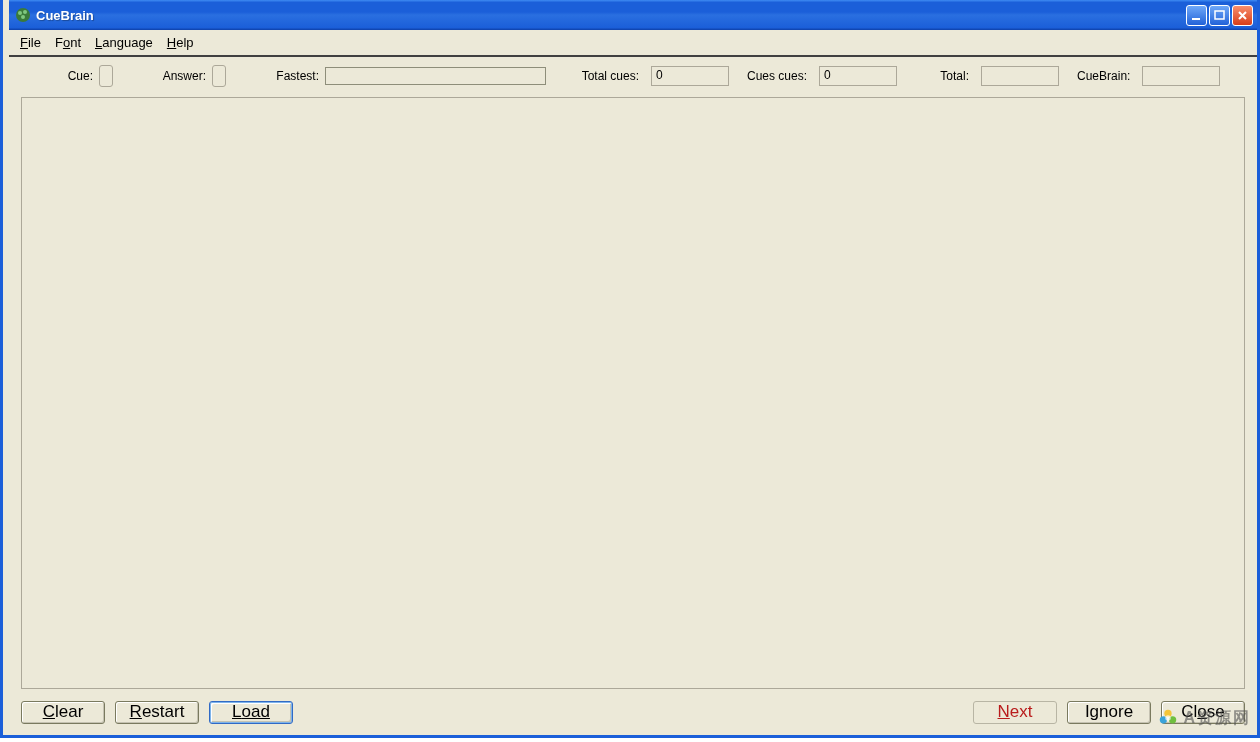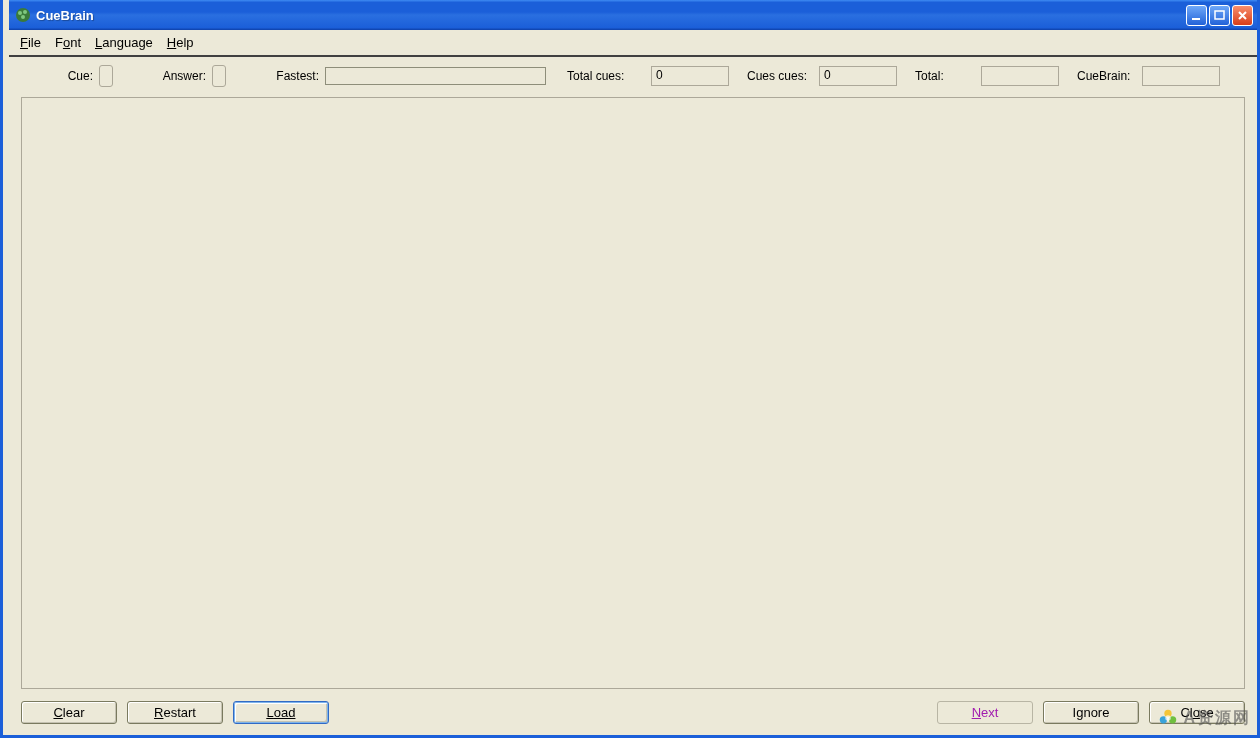--- a/index.html
+++ b/index.html
@@ -86,21 +86,21 @@
     width: 100%; height: 100%;
   }
   .seg {
     flex: 1;
     background: linear-gradient(to bottom, #7fe07f 0%, #2fc72f 40%, #2fc72f 60%, #1ea81e 100%);
     border-radius: 1px;
   }
 
   .stats-row { display: flex; align-items: center; gap: 18px; }
   .stat-pair { display: flex; align-items: center; gap: 6px; }
-  .stat-pair .label { width: auto; text-align: left; font-size: 12px; }
+  .stat-pair .label { width: auto; text-align: right; font-size: 12px; }
   .stat-pair .label.first { width: 78px; }
   .stat-box {
     width: 78px; height: 20px;
     background: #ece9d8;
     border: 1px solid #aca899;
     padding: 1px 4px;
     font-size: 12px;
   }
 
   .big-area {
@@ -109,35 +109,35 @@
     background: #ece9d8;
   }
 
   .button-bar {
     display: flex; align-items: center;
     gap: 10px;
     height: 26px;
   }
   .spacer { flex: 1; }
   .btn {
-    width: 96px; height: 23px;
+    width: 84px; height: 23px;
     background: #ece9d8;
     border: 1px solid #7a7a5f;
     border-radius: 3px;
-    font-size: 13px;
+    font-size: 17px;
     display: flex; align-items: center; justify-content: center;
     cursor: default;
     box-shadow: inset 1px 1px 0 #fff, inset -1px -1px 0 #c5c2b2;
   }
   .btn.default {
     border: 1px solid #316ac5;
     box-shadow: 0 0 0 1px #7eb4ea inset, inset 2px 2px 0 #fff, inset -2px -2px 0 #c5c2b2;
     text-decoration: underline;
   }
-  .btn.disabled { color: #a21caf; border-color: #b8b5a4; box-shadow: none; }
+  .btn.disabled { color: #b91c1c; border-color: #b8b5a4; box-shadow: none; }
   .btn .ul { text-decoration: underline; }
 
   .watermark {
     position: absolute;
     right: 6px; bottom: 6px;
     display: flex; align-items: center; gap: 4px;
     pointer-events: none;
   }
   .wm-logo { width: 22px; height: 22px; }
   .wm-text {

